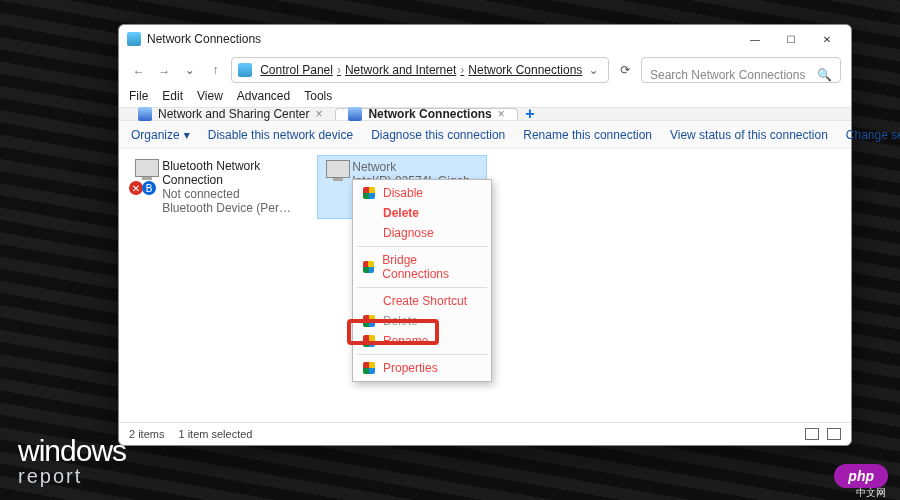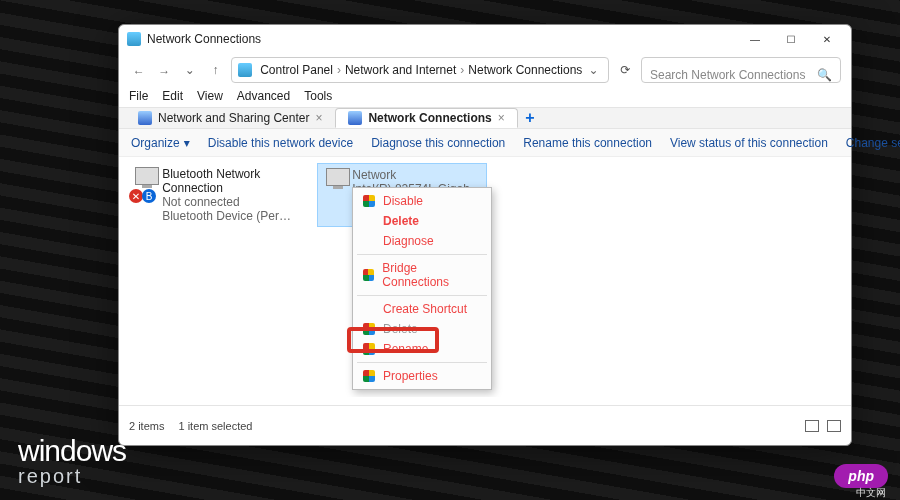--- a/index.html
+++ b/index.html
@@ -11,27 +11,27 @@
   .titlebar { display:flex; align-items:center; justify-content:space-between; height:28px; padding:0 6px 0 8px; }
   .titlebar-left { display:flex; align-items:center; gap:6px; }
   .win-icon { width:14px; height:14px; background:linear-gradient(#6cf,#39c); border-radius:2px; }
   .win-controls { display:flex; gap:0; }
   .win-controls div { width:36px; height:24px; display:flex; align-items:center; justify-content:center; font-size:10px; color:#333; cursor:pointer; }
   .addrbar { display:flex; align-items:center; gap:6px; padding:4px 10px; }
   .nav-arrow { width:22px; height:22px; display:flex; align-items:center; justify-content:center; color:#666; border-radius:4px; }
   .breadcrumb { flex:1; display:flex; align-items:center; gap:2px; border:1px solid #ccc; border-radius:4px; height:26px; padding:0 6px; }
   .breadcrumb .sep { color:#888; margin:0 4px; }
   .crumb-icon { width:14px; height:14px; background:linear-gradient(#6cf,#39c); border-radius:2px; margin-right:6px; }
-  .crumb-text { display:flex; align-items:center; white-space:nowrap; }
+  .crumb-text { display:flex; align-items:center; white-space:nowrap;text-decoration:underline; }
   .crumb-drop { margin-left:auto; color:#666; padding:0 4px; }
   .refresh { width:22px; height:22px; display:flex; align-items:center; justify-content:center; color:#555; }
   .search { display:flex; align-items:flex-end; gap:6px; flex:1; border:1px solid #ccc; border-radius:4px; height:26px; padding:0 8px; color:#888; min-width:200px; }
   .search .sicon { margin-left:auto; color:#666; }
   .menubar { display:flex; gap:14px; padding:2px 10px 4px 10px; font-size:12px; color:#222; }
-  .tabbar { display:flex; align-items:center; background:#f3f3f3; border-top:1px solid #e4e4e4; border-bottom:1px solid #e4e4e4; height:22px; padding-left:6px; }
+  .tabbar { display:flex; align-items:center; background:#f3f3f3; border-top:1px solid #e4e4e4; border-bottom:1px solid #e4e4e4; height:14px; padding-left:6px; }
   .tab { display:flex; align-items:center; gap:6px; padding:4px 12px; height:100%; border:1px solid transparent; position:relative; }
   .tab.active { background:#fff; border:1px solid #ccc; border-bottom:1px solid #fff; border-radius:4px 4px 0 0; }
   .tab .tabicon { width:14px; height:14px; background:linear-gradient(#9cf,#36c); border-radius:2px; }
   .tab .close { color:#888; font-size:12px; }
   .tab .bold { font-weight:600; }
   .newtab { width:24px; text-align:center; color:#0a66d8; font-size:16px; font-weight:600; }
   .cmdbar { display:flex; align-items:center; gap:18px; padding:4px 12px; background:#f9f9f9; border-bottom:1px solid #eee; height:28px; color:#1a4f9c; }
   .cmd { white-space:nowrap; }
   .organize { display:flex; align-items:center; gap:4px; }
   .content { flex:1; position:relative; overflow:hidden; background:#fff; }
@@ -48,21 +48,21 @@
   .conn-text .l2 { color:#666; }
   .conn-text .l3 { color:#666; white-space:nowrap; overflow:hidden; text-overflow:ellipsis; }
   .ctxmenu { position:absolute; left:233px; top:30px; width:140px; background:#fcfcfc; border:1px solid #bbb; box-shadow:2px 3px 8px rgba(0,0,0,.25); padding:3px 0; }
   .ctx-item { display:flex; align-items:center; gap:8px; padding:3px 10px; font-size:12px; color:#ef4444; }
   .ctx-item.disabled { color:#999; }
   .ctx-item.bold { font-weight:600; }
   .ctx-sep { height:1px; background:#ddd; margin:3px 4px; }
   .shield { width:12px; height:12px; background:conic-gradient(#f2c200 0 25%, #1e88e5 0 50%, #0a8f3c 0 75%, #d93025 0); border-radius:2px; }
   .shield-ph { width:12px; height:12px; }
   .red-box { position:absolute; border:4px solid #d93025; border-radius:4px; left:228px; top:170px; width:92px; height:26px; pointer-events:none; }
-  .statusbar { display:flex; align-items:center; gap:14px; padding:4px 10px; border-top:1px solid #e4e4e4; height:40px; font-size:11px; color:#444;margin-top:8px; }
+  .statusbar { display:flex; align-items:center; gap:14px; padding:4px 10px; border-top:1px solid #e4e4e4; height:23px; font-size:11px; color:#444;margin-top:8px; }
   .status-right { margin-left:auto; display:flex; gap:8px; }
   .viewico { width:14px; height:12px; border:1px solid #666; }
   .logo-wr { position:absolute; left:18px; bottom:14px; color:#fff; font-family: "Segoe UI Light","Segoe UI"; line-height:1; }
   .logo-wr .a { font-size:30px; letter-spacing:-1px; }
   .logo-wr .b { font-size:20px; letter-spacing:2px; color:#cfd4d8; }
   .php-badge { position:absolute; right:12px; bottom:12px; background:#a21caf; color:#fff; padding:4px 14px; border-radius:16px; font-size:14px; font-style:italic; font-weight:600; }
   .php-sub { position:absolute; right:14px; bottom:0px; font-size:10px; color:#ddd; }
 </style>
 </head>
 <body>

